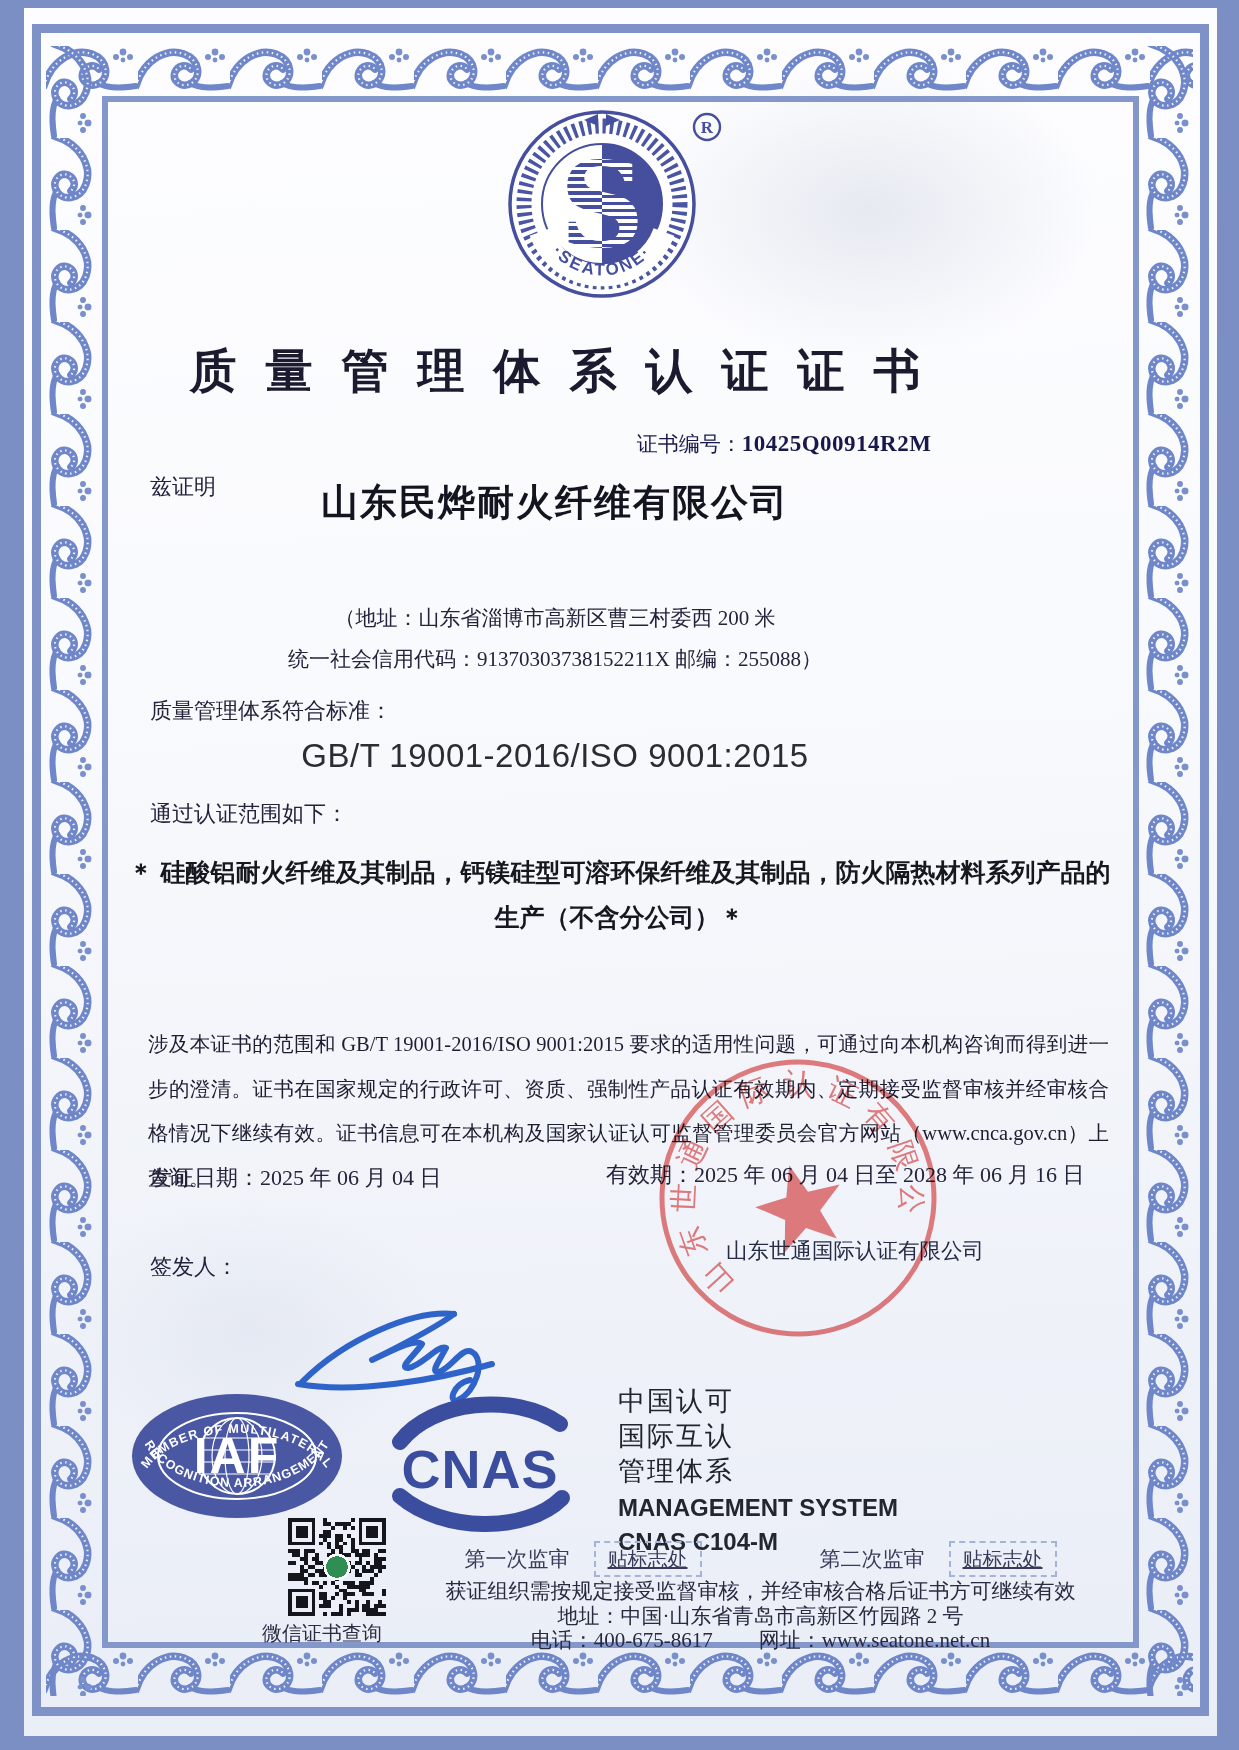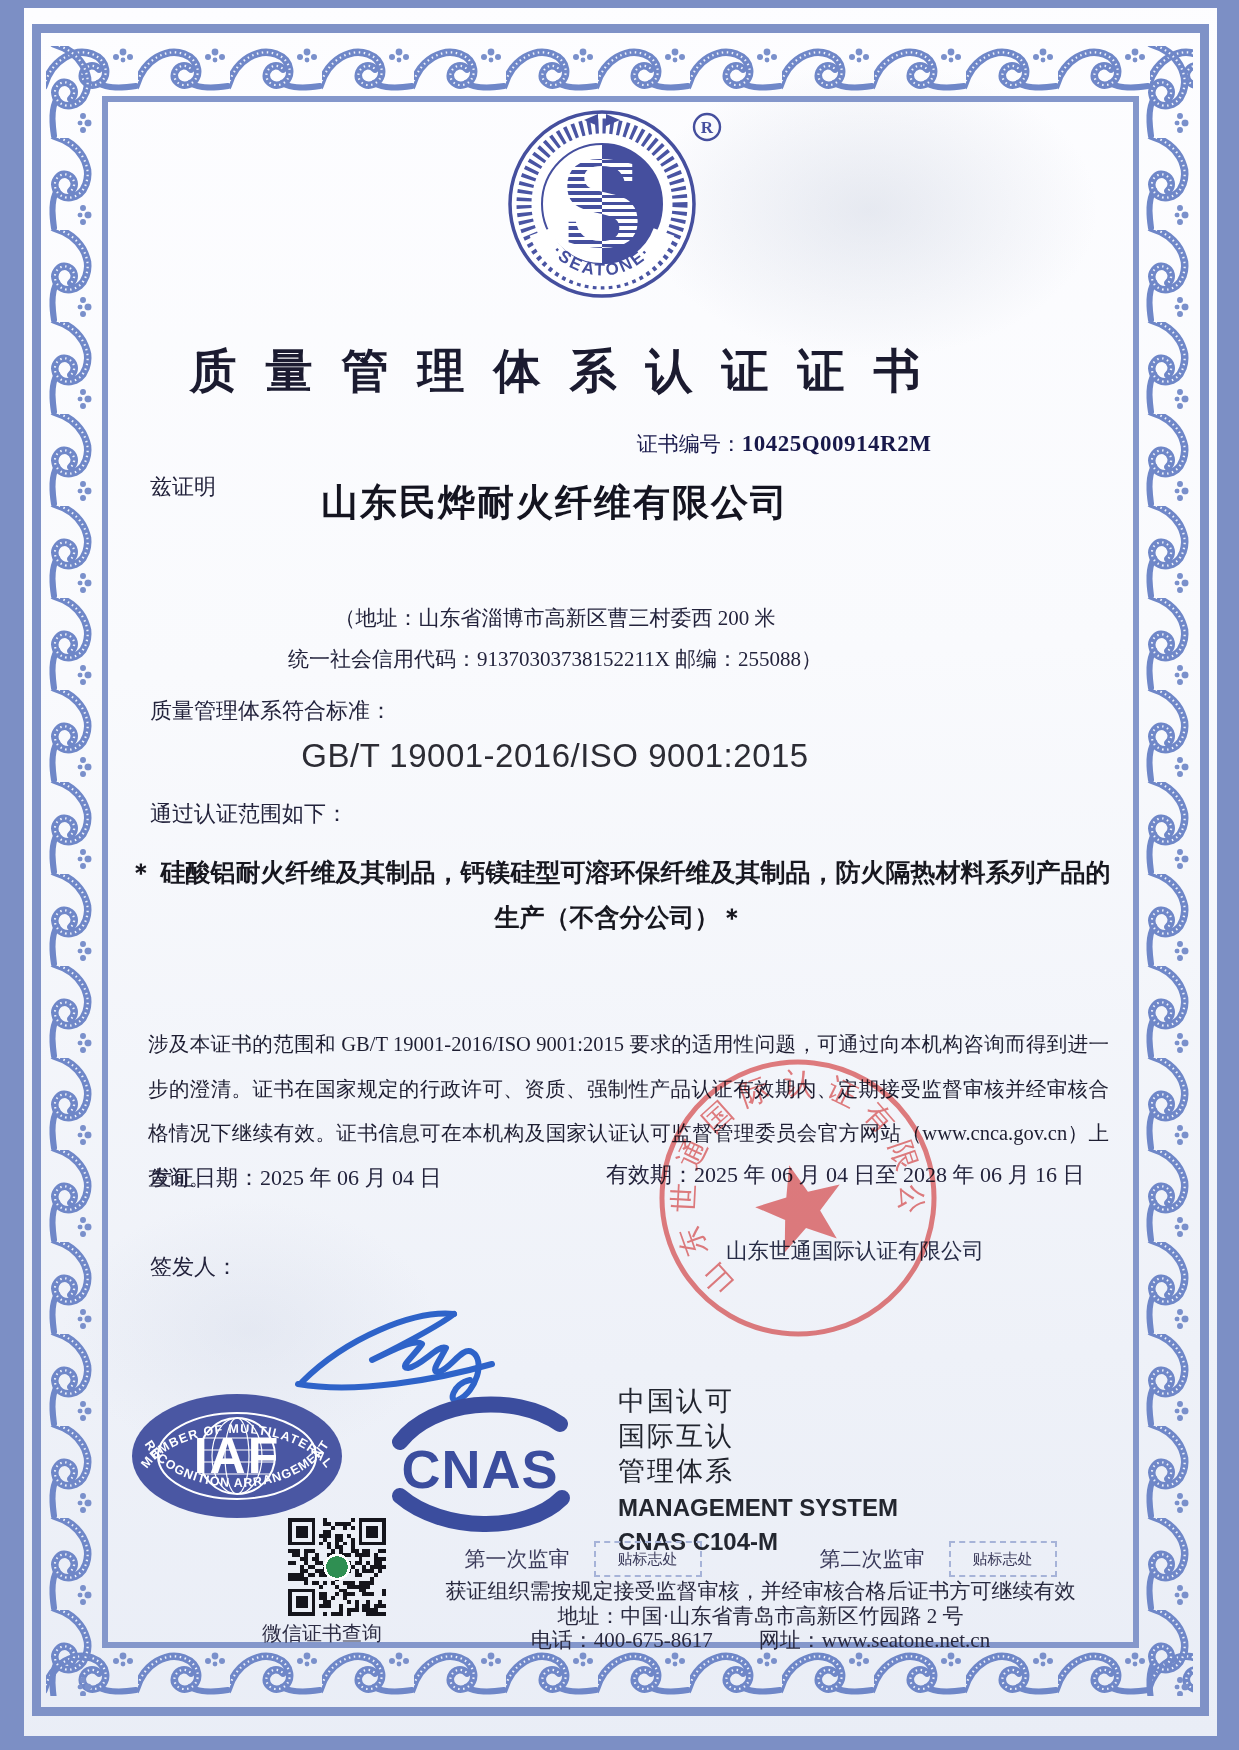--- a/index.html
+++ b/index.html
@@ -34,21 +34,21 @@
   .stamp{left:648px;top:1048px;mix-blend-mode:multiply;opacity:.92;}
   .acc{left:618px;top:1384px;}
   .acc .cn{font-family:"Liberation Sans","DejaVu Sans",sans-serif;font-weight:500;font-size:27px;
            line-height:35px;letter-spacing:2px;color:#21242e;}
   .acc .en{font-family:Liberation Sans, sans-serif;font-weight:bold;font-size:24px;
            line-height:31px;color:#23262f;margin-top:3px;}
   .qrcap{left:262px;width:150px;top:1620px;font-size:20px;text-align:left;color:#2c2c44;}
   .auditrow{left:400px;right:118px;top:1541px;display:flex;justify-content:center;align-items:center;gap:24px;}
   .auditrow .lbl{font-size:21px;color:#3a3a5a;white-space:nowrap;}
   .auditrow .box{width:104px;height:32px;border:2px dashed #a6b3d8;display:flex;align-items:center;justify-content:center;
-                 font-size:15px;color:#3a3a5a;}
+                 font-size:20px;color:#3a3a5a;text-decoration:underline;}
   .auditrow .sp{width:70px;}
   .note{left:400px;right:118px;top:1577px;font-size:21px;text-align:center;color:#29293f;}
   .orgaddr{left:400px;right:118px;top:1602px;font-size:21px;text-align:center;color:#29293f;}
   .phoneline{left:400px;right:118px;top:1626px;font-size:21px;text-align:center;color:#29293f;}
   .phoneline .gap{display:inline-block;width:46px;}
 </style>
 </head>
 <body>
 
 <div class="page">

